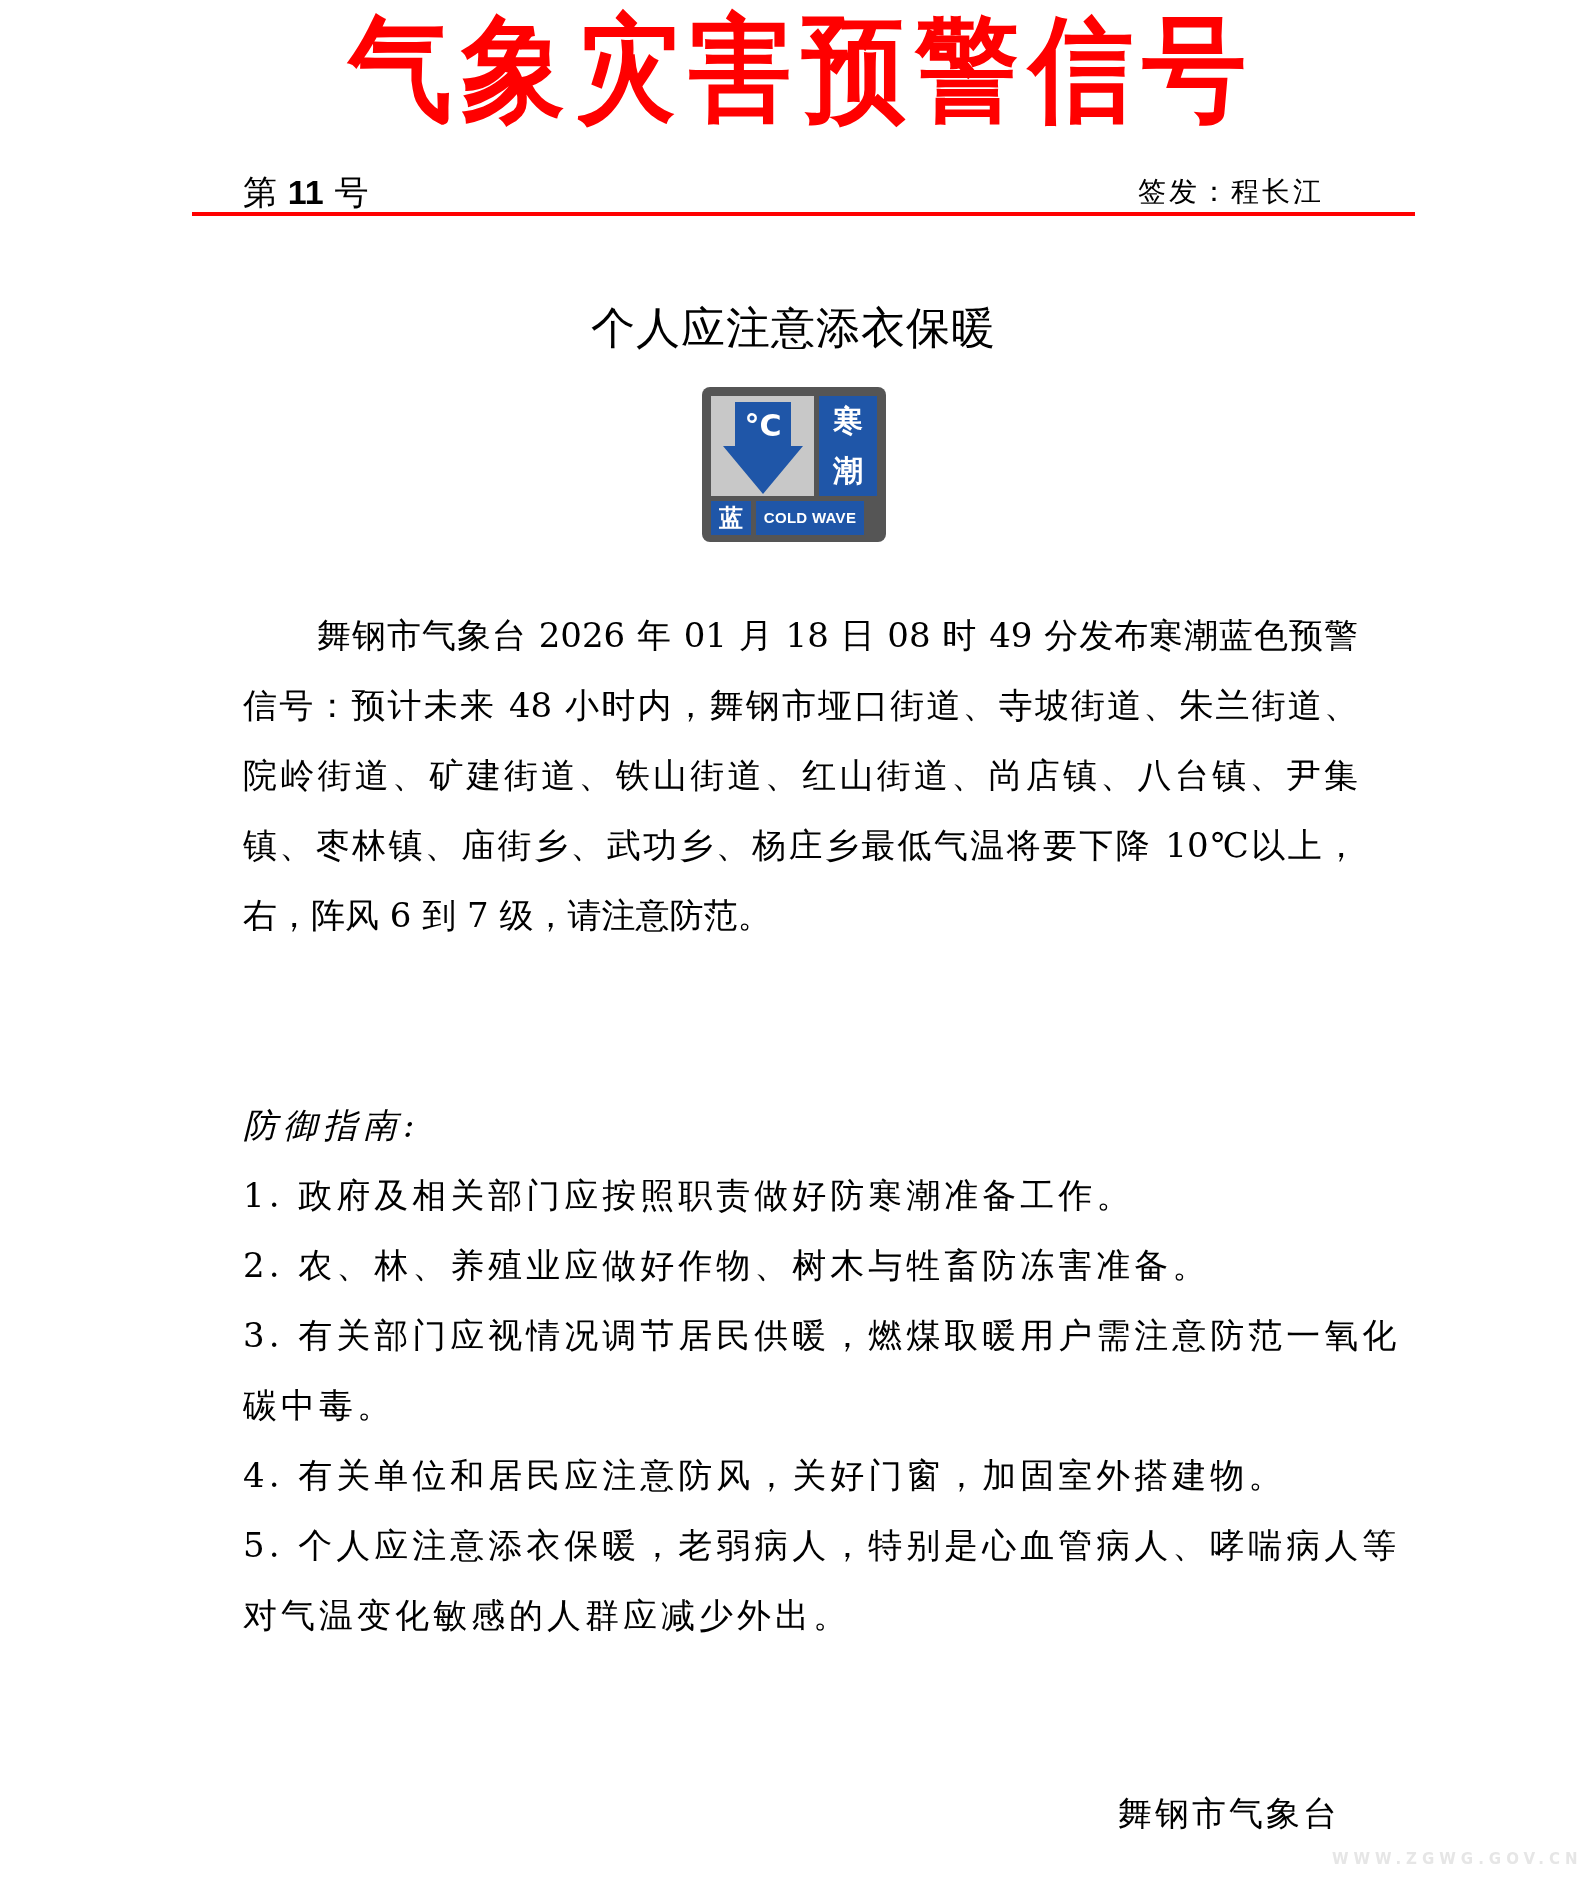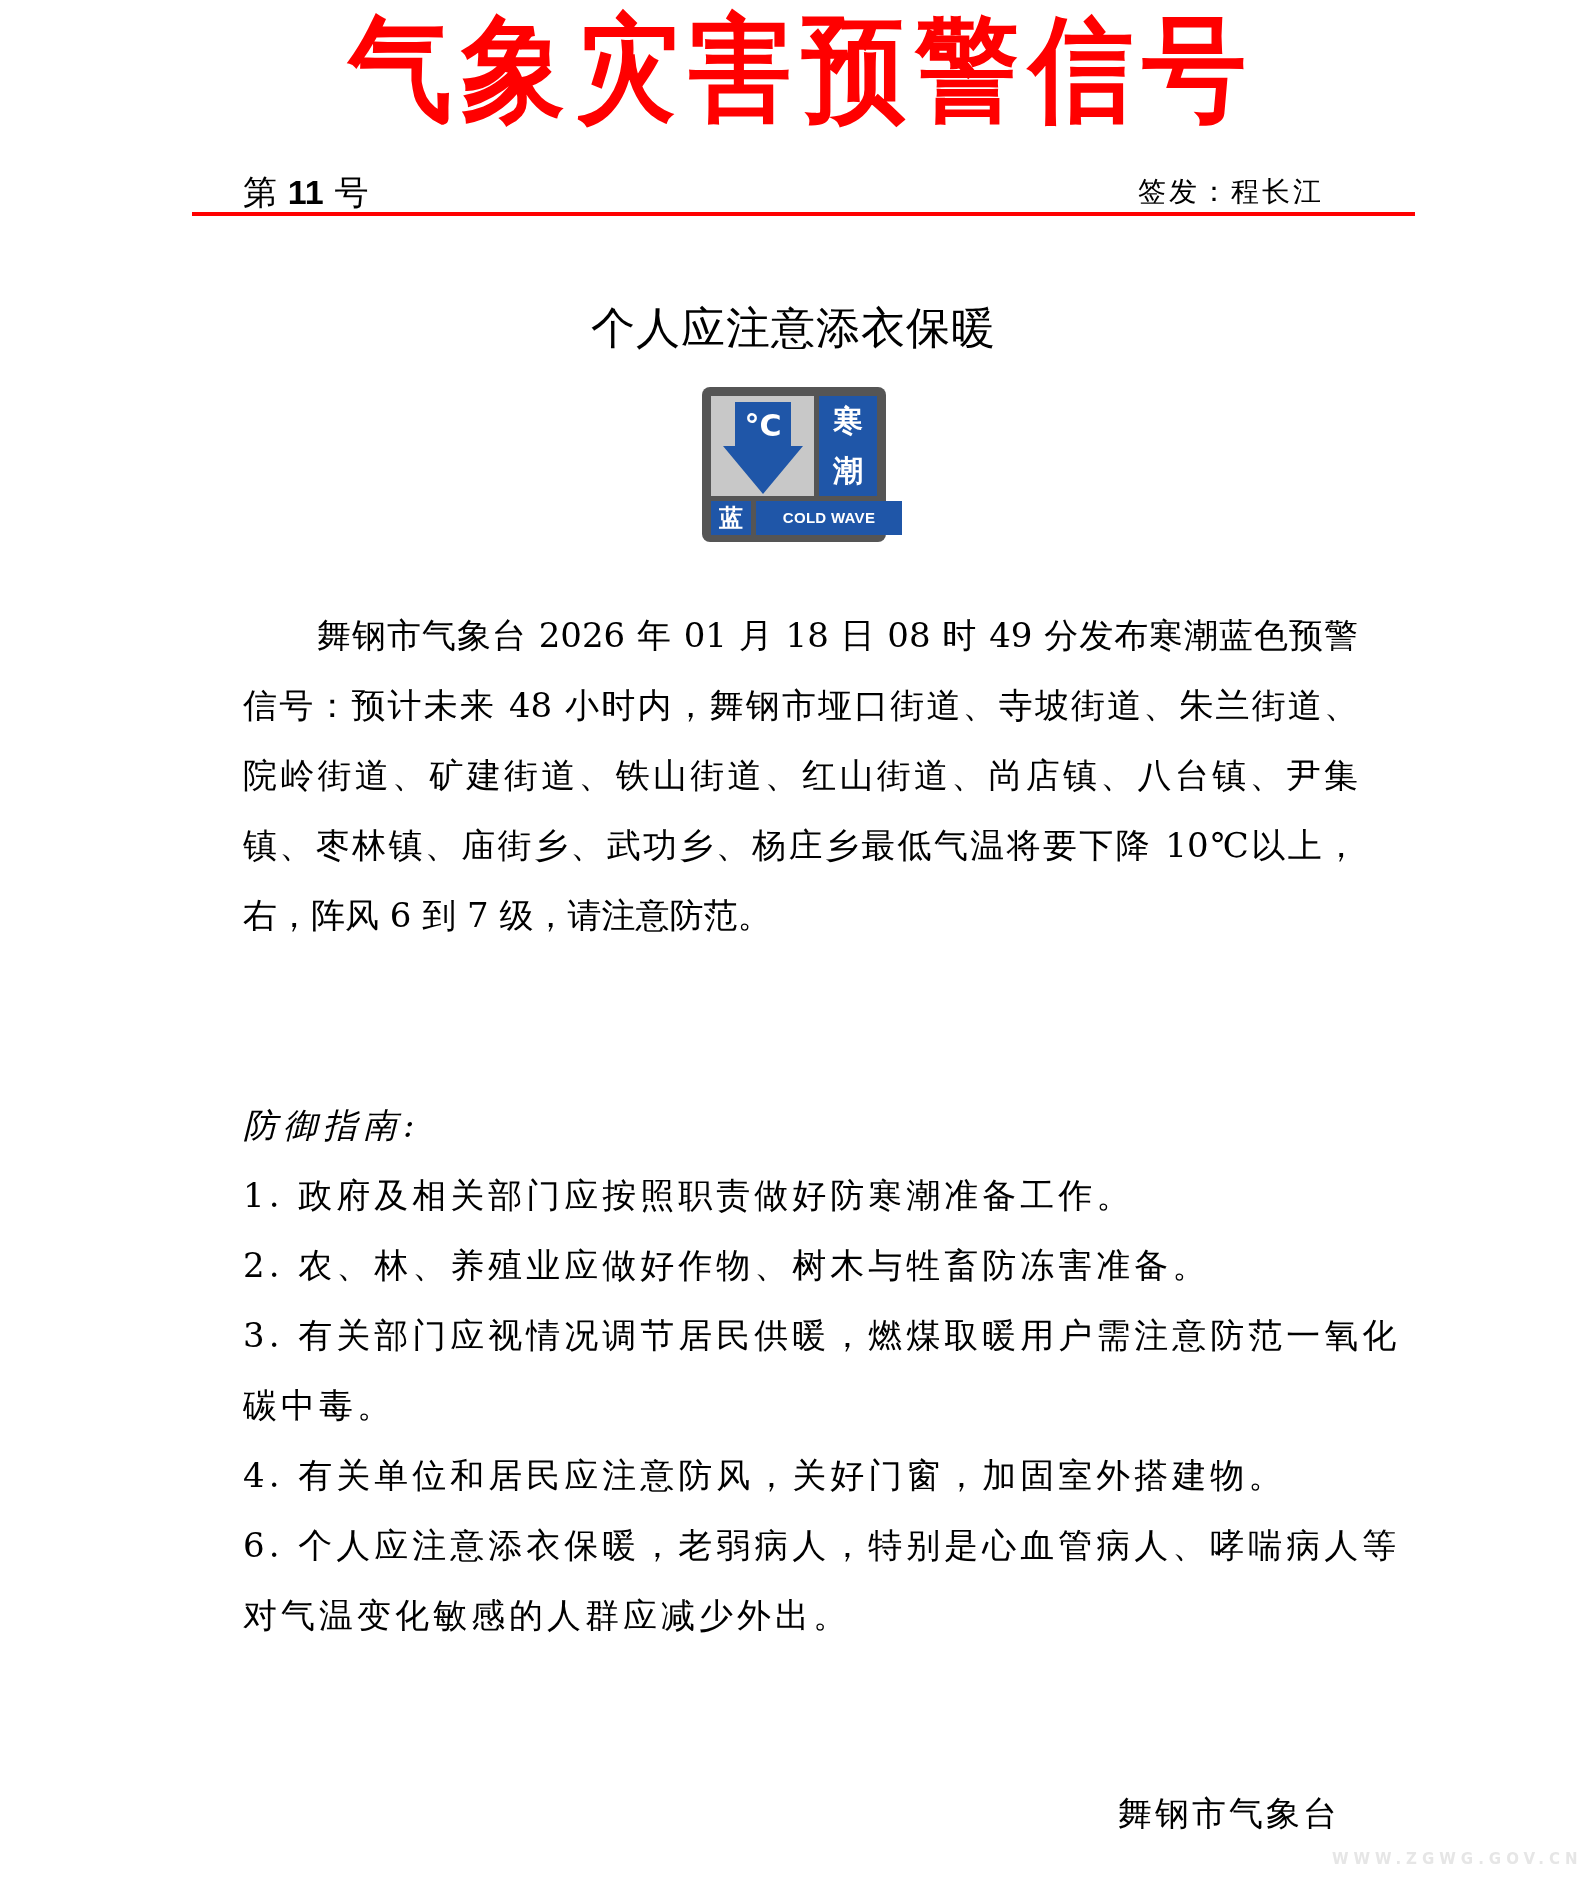--- a/index.html
+++ b/index.html
@@ -22,21 +22,21 @@
     font-size: 44px; line-height: 56px; letter-spacing: 1px; }
 
   .badge { left: 702px; top: 387px; width: 184px; height: 155px; background: #555555; border-radius: 8px; }
   .badge .gray-panel { position: absolute; left: 9px; top: 9px; width: 103px; height: 100px; background: #c8c8c8; }
   .badge .arrow { position: absolute; left: 12px; top: 6px; width: 80px; height: 92px; }
   .badge .char-panel { position: absolute; left: 117px; top: 9px; width: 58px; height: 100px; background: #1f56a8;
     display: flex; flex-direction: column; align-items: center; justify-content: space-around; }
   .badge .char-panel span { color: #fff; font-family: "DejaVu Sans", sans-serif; font-weight: bold; font-size: 30px; line-height: 34px; }
   .badge .level-panel { position: absolute; left: 9px; top: 114px; width: 40px; height: 34px; background: #1f56a8;
     color: #fff; font-family: "DejaVu Sans", sans-serif; font-weight: bold; font-size: 24px; line-height: 34px; text-align: center; }
-  .badge .en-panel { position: absolute; left: 54px; top: 114px; width: 146px; height: 34px; background: #1f56a8;
+  .badge .en-panel { position: absolute; left: 54px; top: 114px; width: 108px; height: 34px; background: #1f56a8;
     color: #fff; font-family: "Liberation Sans", sans-serif; font-weight: bold; font-size: 15px; line-height: 34px; text-align: center; letter-spacing: 0.3px; }
 
   .para { left: 243px; width: 1115px; top: 600px; }
   .line { font-size: 34px; line-height: 70px; height: 70px; white-space: pre; text-align: justify; text-align-last: justify; }
   .line.last { text-align-last: left; }
   .line.indent { padding-left: 74px; }
 
   .guide { left: 243px; width: 1115px; top: 1090px; }
   .guide .line { letter-spacing: 4px; }
   .guide .heading { letter-spacing: 6px; font-style: italic; }
@@ -91,19 +91,19 @@
   <div class="line last">右，阵风 6 到 7 级，请注意防范。</div>
 </div>
 
 <div class="abs guide">
   <div class="line last heading">防御指南:</div>
   <div class="line last">1. 政府及相关部门应按照职责做好防寒潮准备工作。</div>
   <div class="line last">2. 农、林、养殖业应做好作物、树木与牲畜防冻害准备。</div>
   <div class="line">3. 有关部门应视情况调节居民供暖，燃煤取暖用户需注意防范一氧化</div>
   <div class="line last">碳中毒。</div>
   <div class="line last">4. 有关单位和居民应注意防风，关好门窗，加固室外搭建物。</div>
-  <div class="line">6. 个人应注意添衣保暖，老弱病人，特别是心血管病人、哮喘病人等</div>
+  <div class="line">5. 个人应注意添衣保暖，老弱病人，特别是心血管病人、哮喘病人等</div>
   <div class="line last">对气温变化敏感的人群应减少外出。</div>
 </div>
 
 <div class="abs sign">舞钢市气象台</div>
 
 <div class="abs watermark">WWW.ZGWG.GOV.CN</div>
 
 </body></html>

